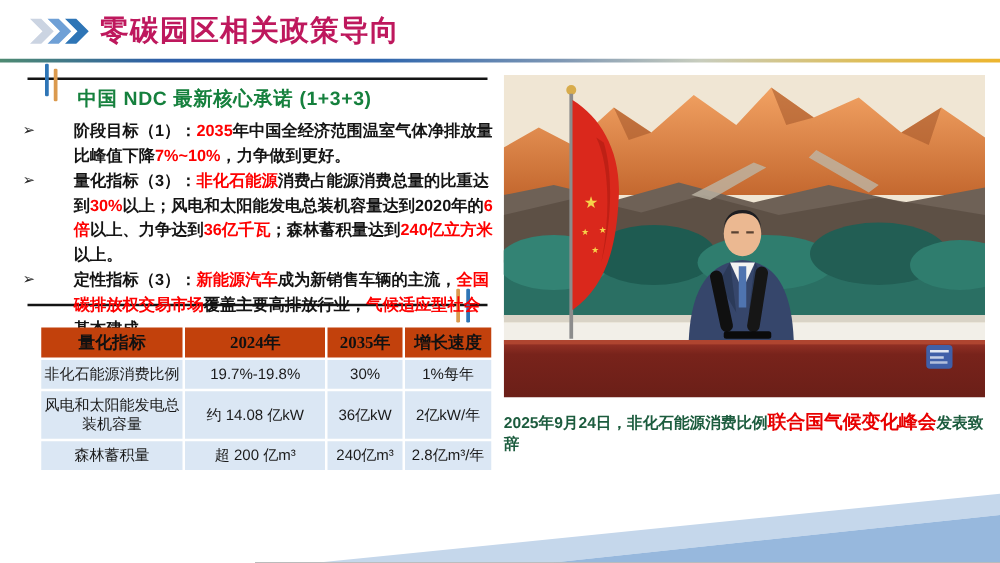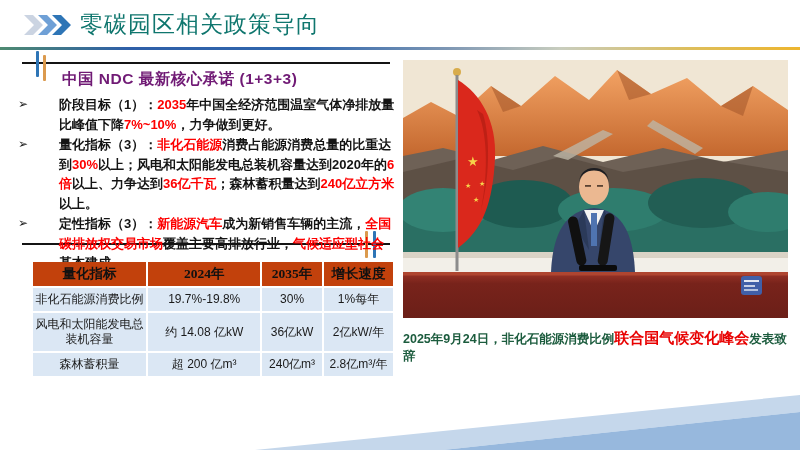--- a/index.html
+++ b/index.html
@@ -4,36 +4,36 @@
 <style>
   * { margin:0; padding:0; box-sizing:border-box; }
   html,body { background:#888; }
   .slide {
     position:relative; width:800px; height:450px; background:#ffffff;
     overflow:hidden; font-family:"Liberation Sans", sans-serif; margin:0 auto;
   }
   
   .hdr { position:absolute; top:9px; left:24px; display:flex; align-items:center; gap:8px; }
   .chevrons { width:48px; height:22px; flex:none; }
-  .title { font-size:23px; font-weight:400; color:#0f766e; letter-spacing:1px; white-space:nowrap; }
+  .title { font-size:23px; font-weight:700; color:#be185d; letter-spacing:1px; white-space:nowrap; }
   .rule {
     position:absolute; top:47px; left:0; width:800px; height:3px;
     background:linear-gradient(90deg,#4E8A71 0%,#2E5FA8 16%,#2F66AD 38%,#7E97B4 56%,#C8CDBE 70%,#DDBE5C 86%,#EDB52E 100%);
   }
   
   .panel { position:absolute; left:16px; top:54px; width:379px; height:345px; }
   .frame-line { position:absolute; left:6px; width:368px; height:2px; background:#141414; }
   .frame-top { top:8px; } .frame-bottom { top:189px; }
   .tick { position:absolute; width:3px; border-radius:1px; }
   .tick-blue { background:#2E75B6; } .tick-orange { background:#DB9A4E; }
   .t1 { left:20px; top:-3px; height:26px; }
   .t2 { left:27px; top:1px;  height:26px; }
   .t3 { left:349px; top:177px; height:27px; }
   .t4 { left:357px; top:177px; height:27px; }
-  .panel-heading { position:absolute; top:15px; left:46px; font-size:15.5px; font-weight:700; color:#701a75; letter-spacing:.5px; }
+  .panel-heading { position:absolute; top:15px; left:46px; font-size:15.5px; font-weight:700; color:#15803d; letter-spacing:.5px; }
   .bullets { position:absolute; top:41px; left:2px; width:377px; }
   .bullet { display:flex; margin-bottom:1px; }
   .marker { width:17px; flex:none; font-size:12px; color:#222; padding-top:2px; }
   .btext { font-size:13px; line-height:19.5px; font-weight:700; color:#141414;margin-left:24px; }
   .red { color:#FE0000; }
   
   .ind-table { position:absolute; top:206px; left:15px; border-collapse:separate; border-spacing:2.5px; }
   .ind-table th {
     background:#c2410c; font-family:"Liberation Serif", serif; font-weight:700;
     font-size:13.5px; color:#111; padding:3px 2px; text-align:center;

